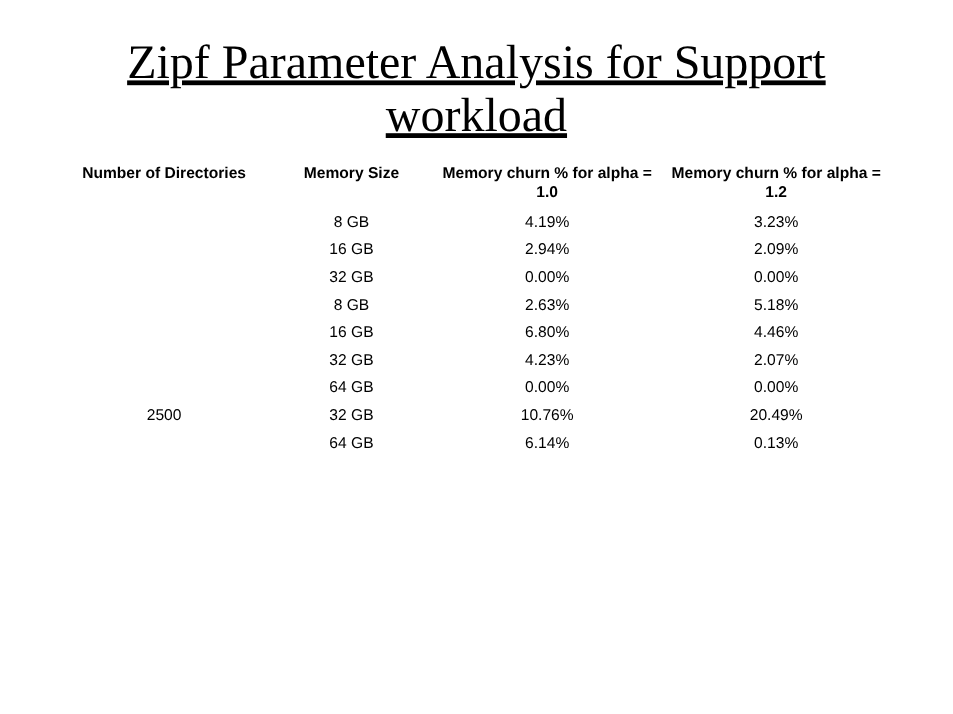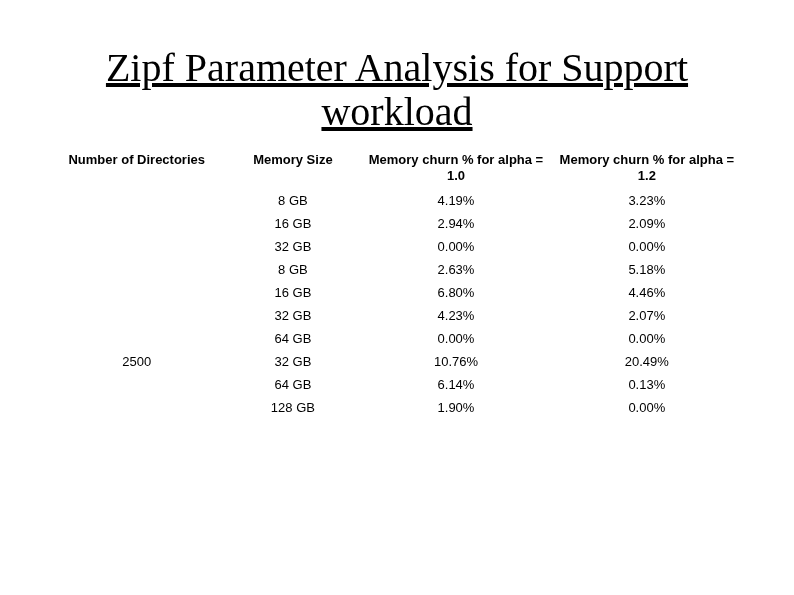--- a/index.html
+++ b/index.html
@@ -17,21 +17,20 @@
     padding: 30px 50px;
     box-sizing: border-box;
   }
   .title {
     font-size: 40px;
     text-align: center;
     font-weight: normal;
     text-decoration: underline;
     line-height: 1.1;
     margin-bottom: 14px;
-    margin-top: 16px;
   }
   table {
     width: 100%;
     border-collapse: collapse;
     font-family: Verdana, Geneva, sans-serif;
     font-size: 13px;
   }
   th {
     font-weight: bold;
     text-align: center;
@@ -112,22 +111,16 @@
           <td class="col-mem">32 GB</td>
           <td class="col-c1">10.76%</td>
           <td class="col-c2">20.49%</td>
         </tr>
         <tr>
           <td class="col-dir"></td>
           <td class="col-mem">64 GB</td>
           <td class="col-c1">6.14%</td>
           <td class="col-c2">0.13%</td>
         </tr>
-        <tr>
-          <td class="col-dir"></td>
-          <td class="col-mem">128 GB</td>
-          <td class="col-c1">1.90%</td>
-          <td class="col-c2">0.00%</td>
-        </tr>
       </tbody>
   </table>
 
 </div>
 
 </body></html>

